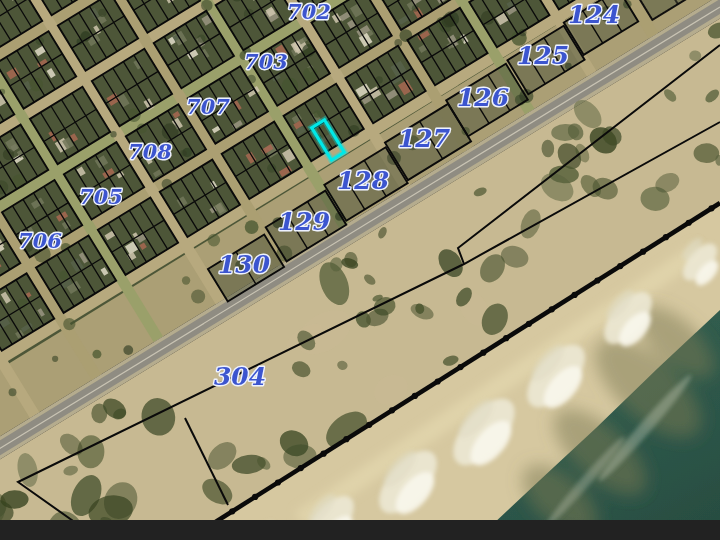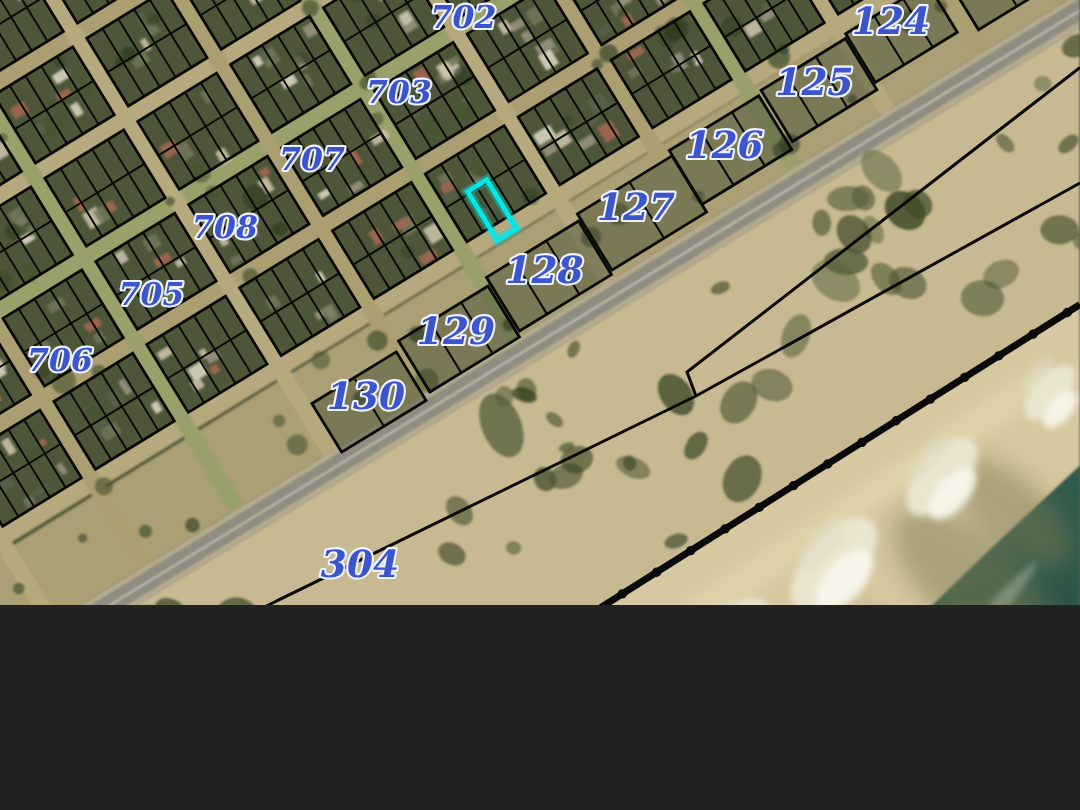--- a/index.html
+++ b/index.html
@@ -1,16 +1,16 @@
 <!DOCTYPE html>
 <html><head>
 <meta charset="utf-8">
 <style>
   html,body{margin:0;padding:0;background:#222;}
-  #stage{position:relative;width:720px;height:403px;overflow:hidden;
+  #stage{position:relative;width:720px;height:520px;overflow:hidden;
          font-family:"DejaVu Serif", serif;}
   #stage svg{display:block;position:absolute;left:0;top:0;}
   .parcel-label{font-family:"DejaVu Serif", serif;font-style:italic;font-weight:bold;
                 paint-order:stroke;stroke-linejoin:round;pointer-events:none;}
 </style>
 </head>
 <body>
 
 <div id="stage">
   <svg id="scene" width="720" height="540" viewBox="0 0 720 540">

